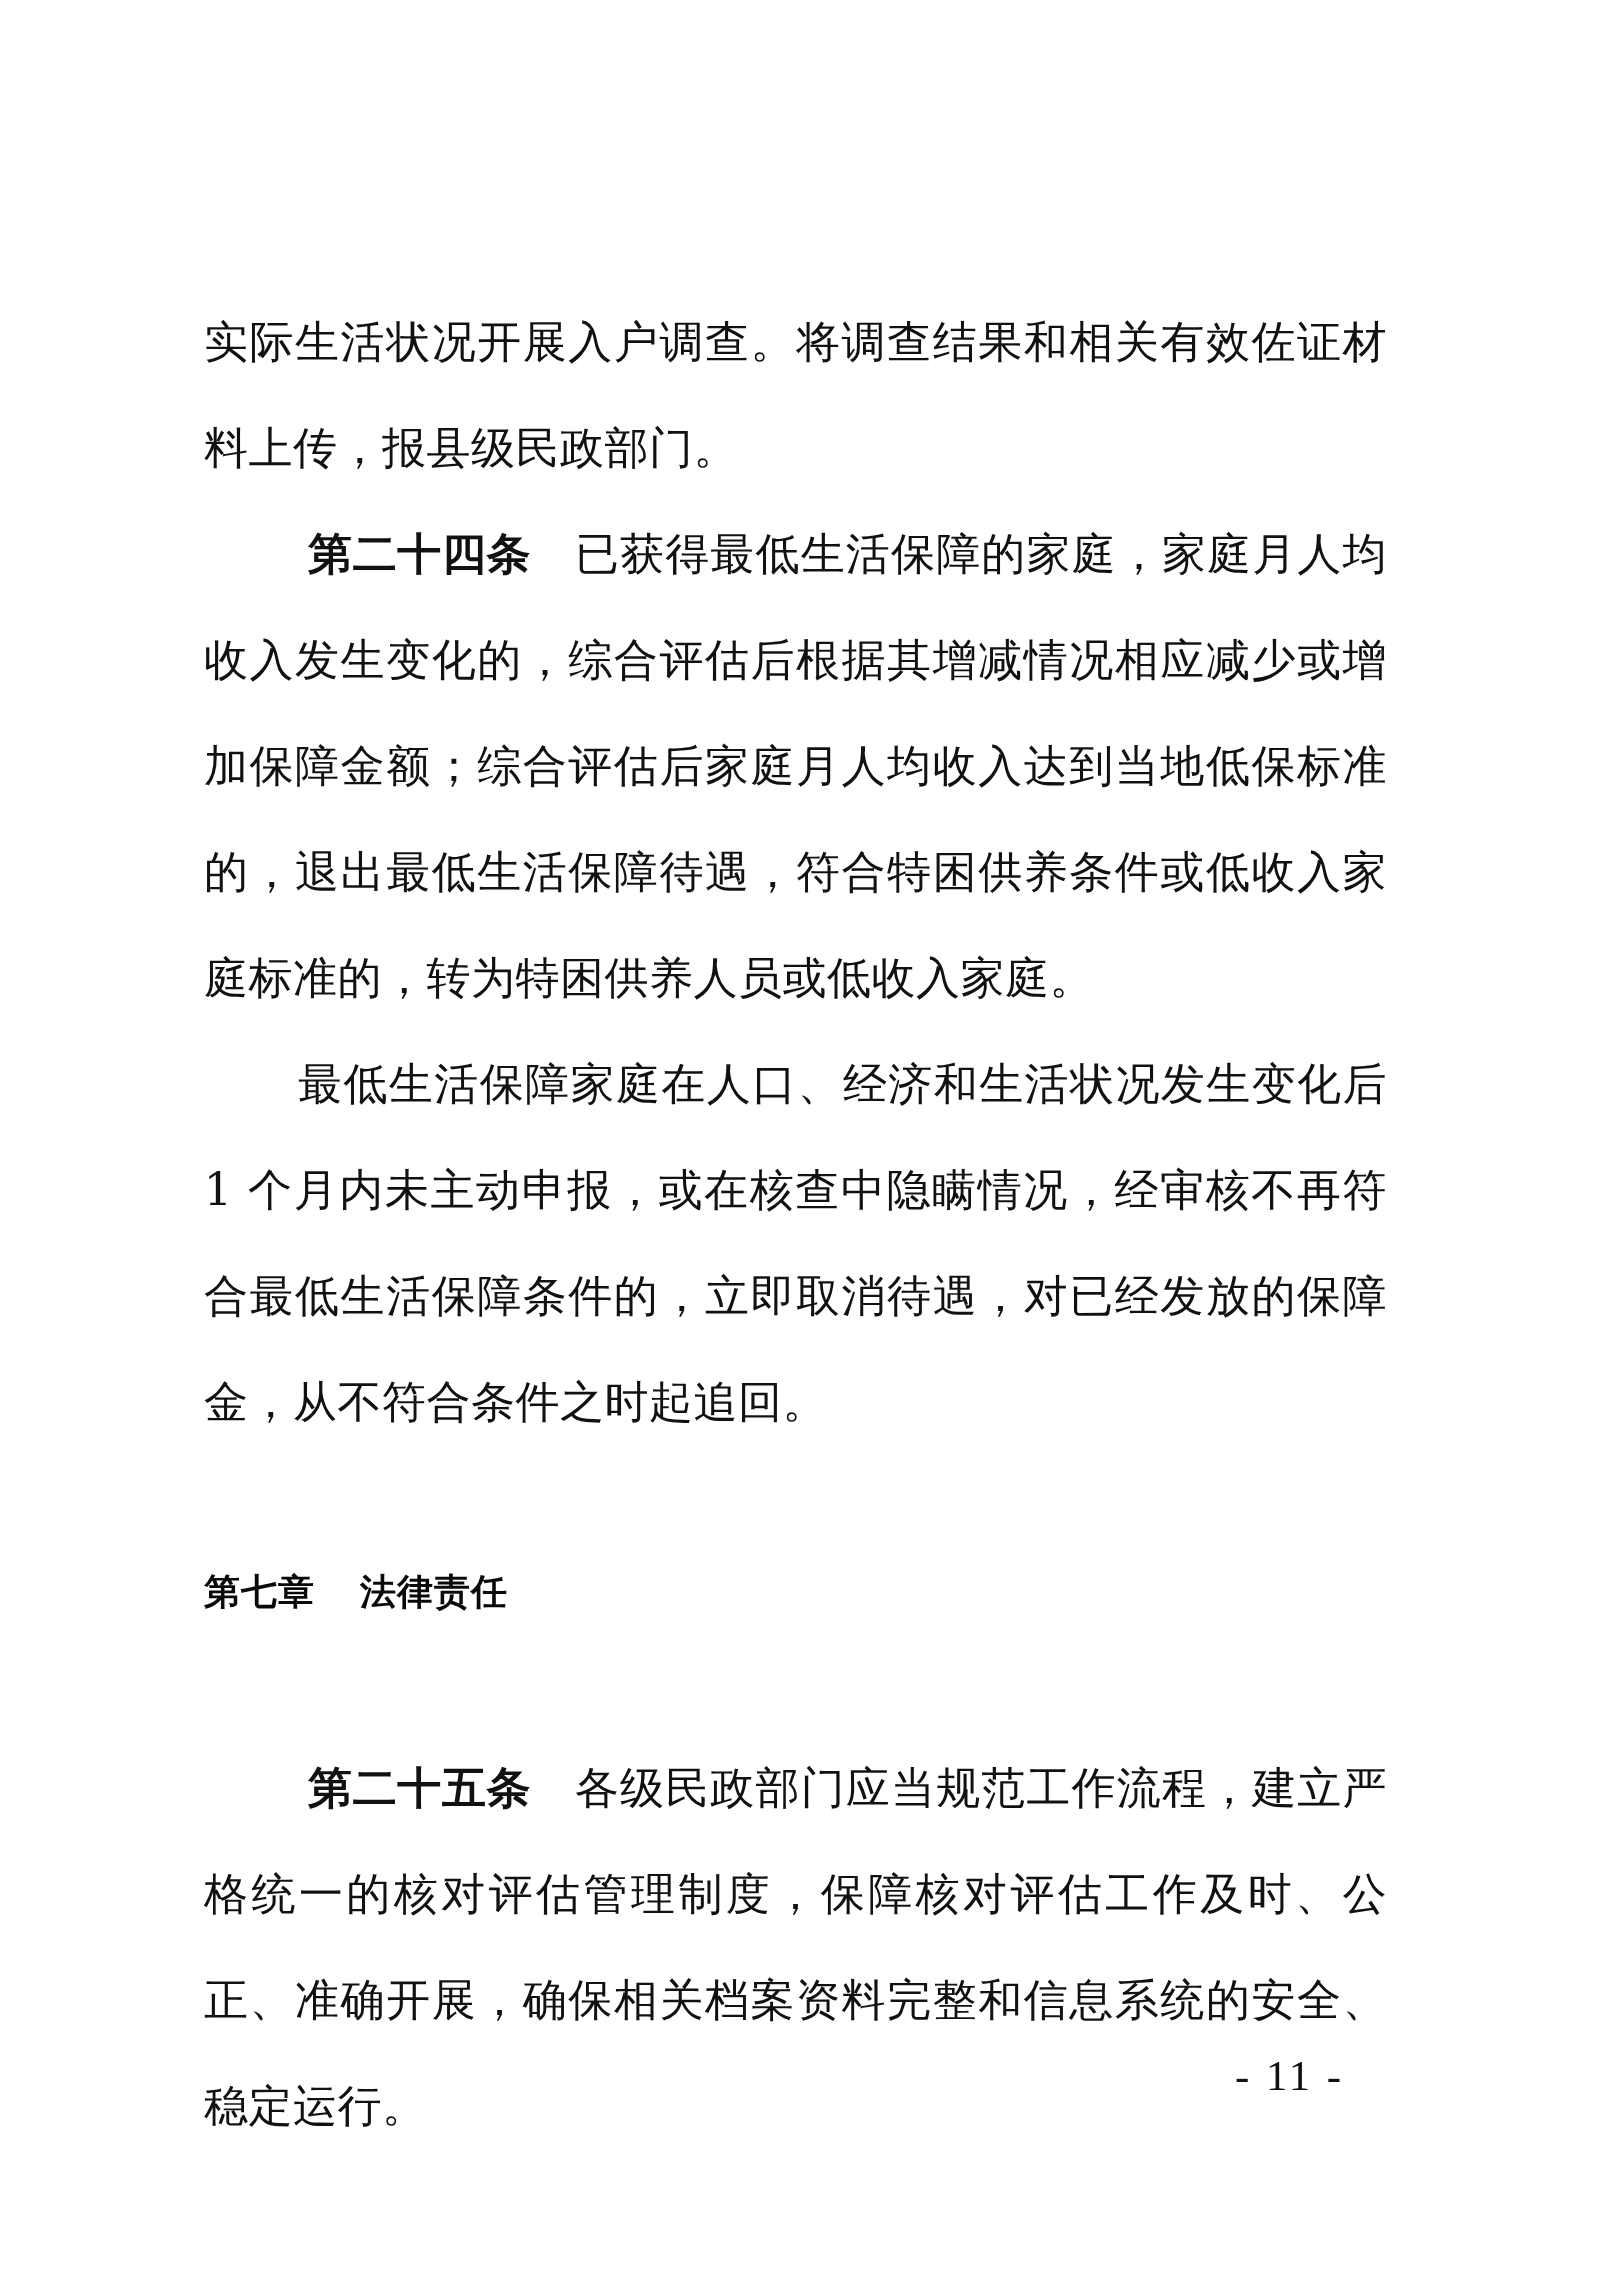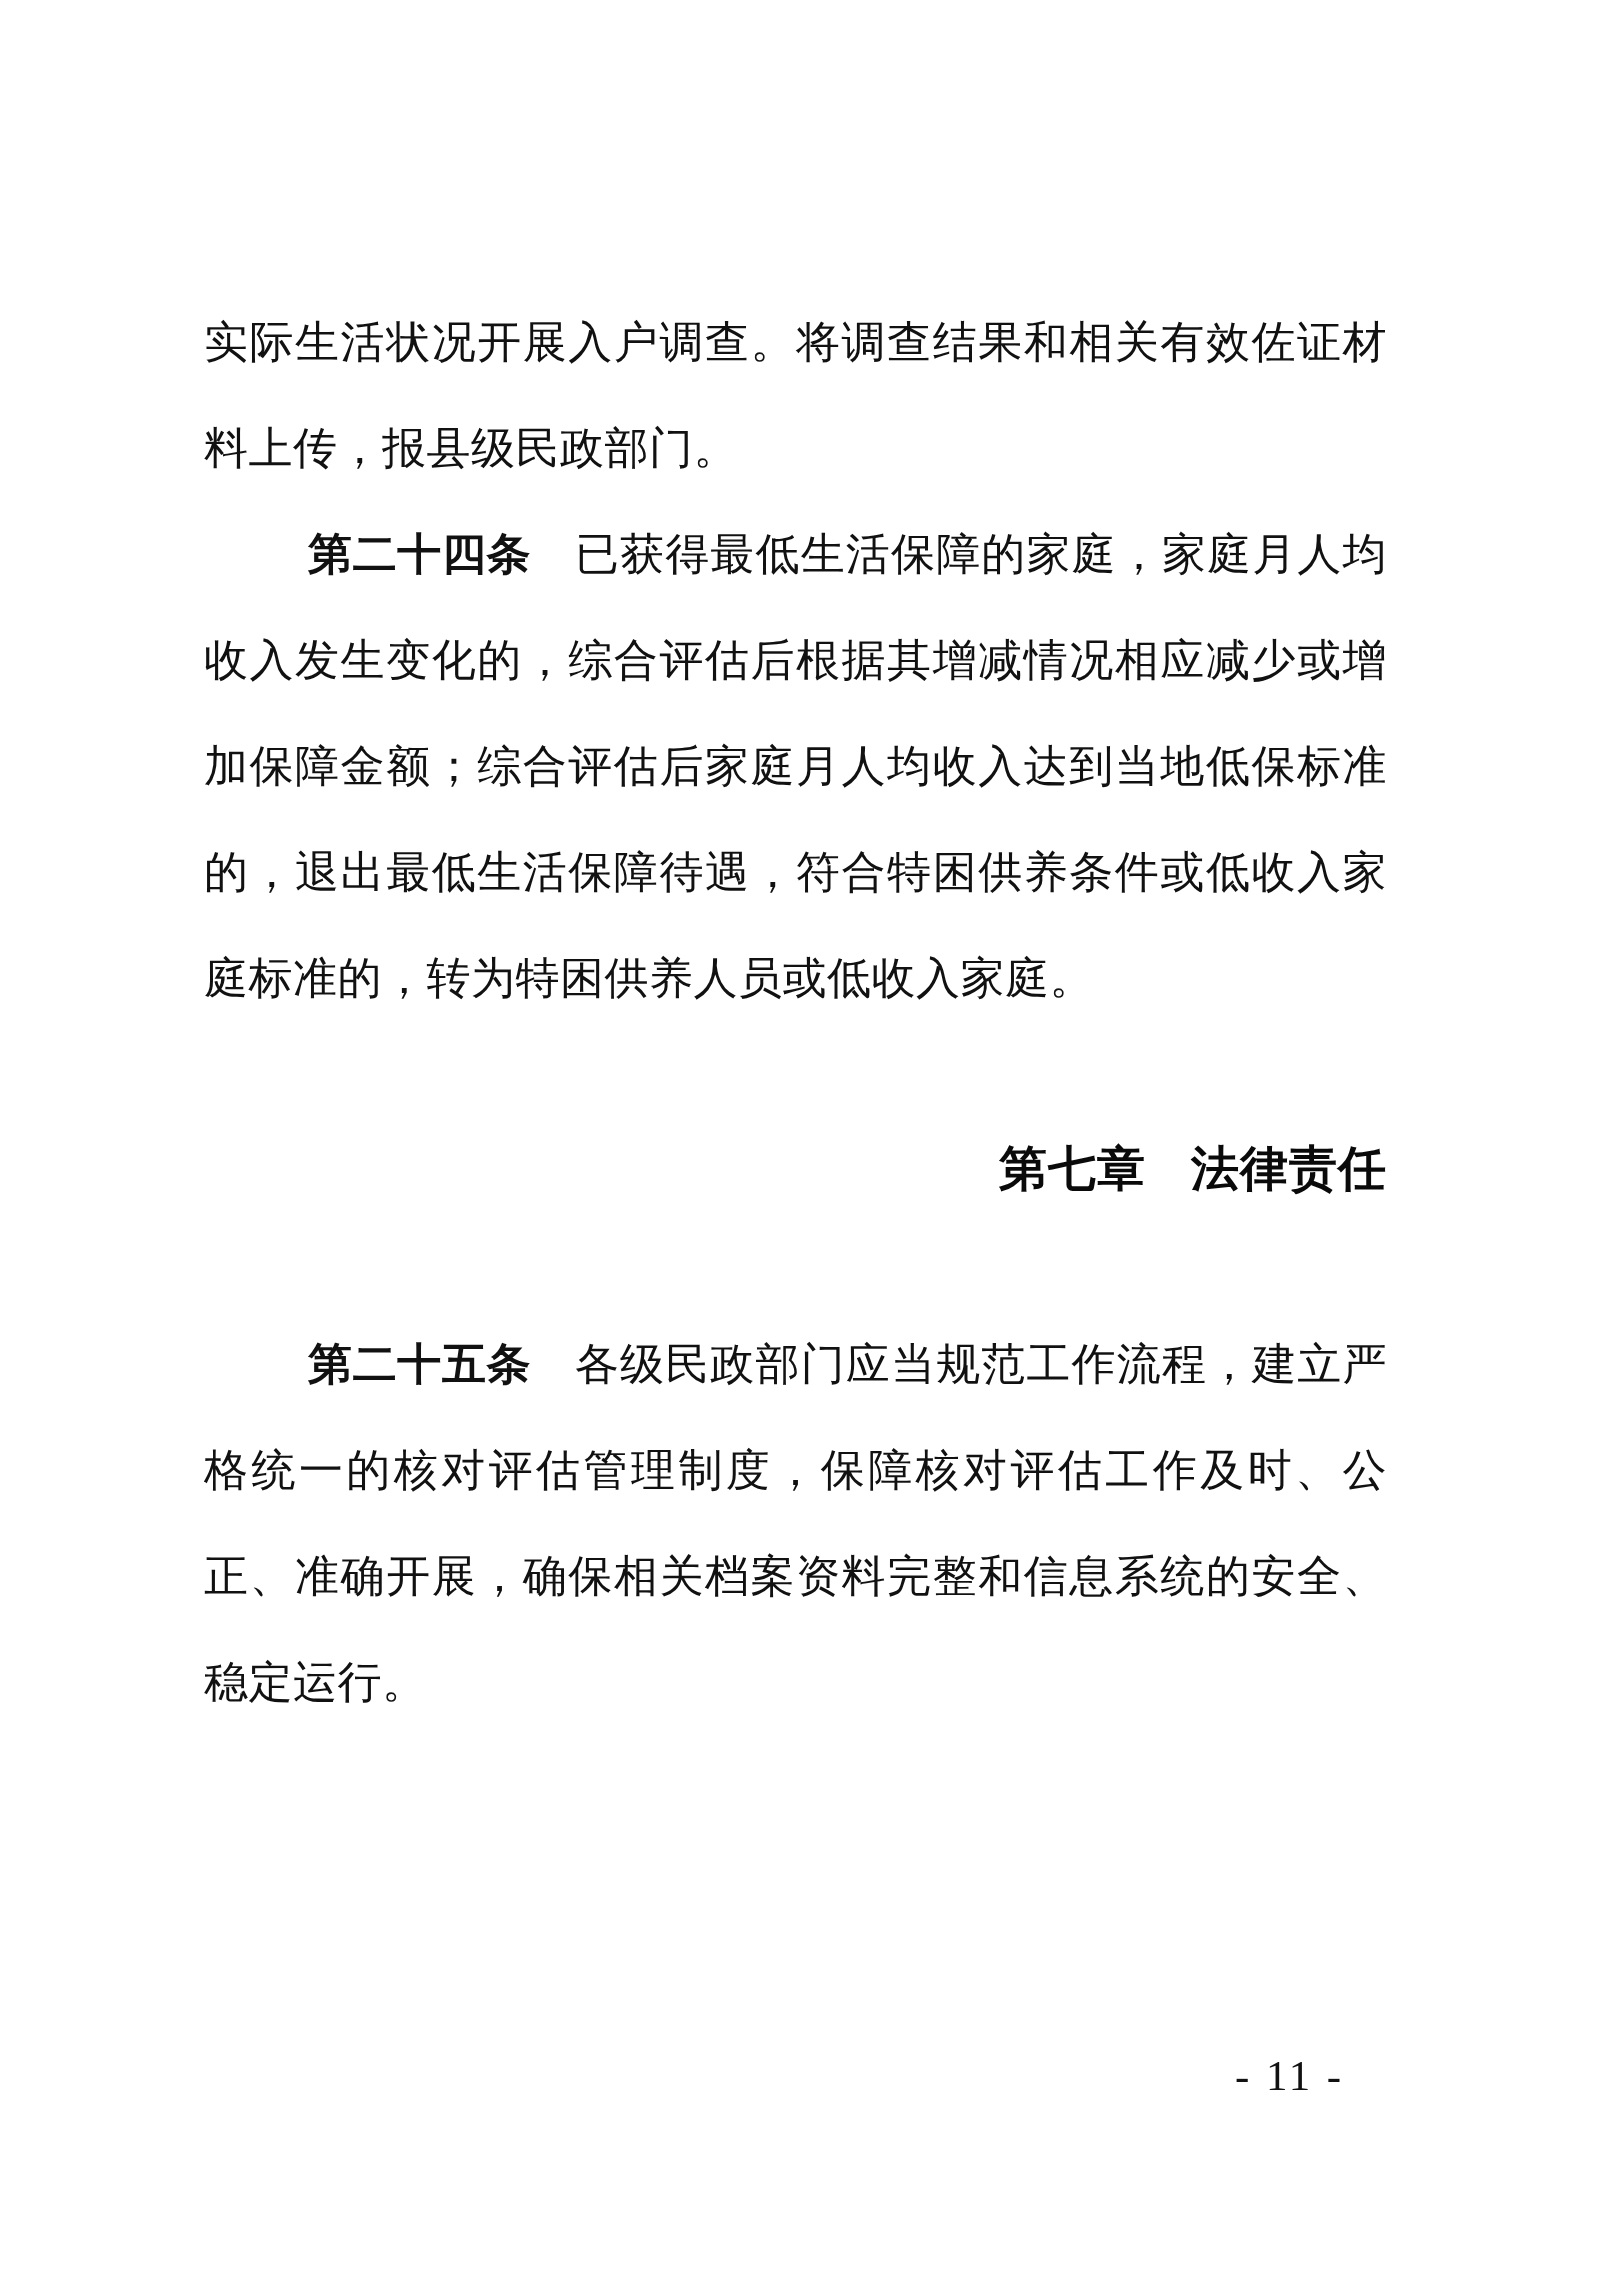--- a/index.html
+++ b/index.html
@@ -57,24 +57,24 @@
   .artno {
     font-family: "DejaVu Sans", "Liberation Sans", sans-serif;
     font-weight: 700;
     font-size: 44px;
     letter-spacing: 0px;
     margin-left: 10px;
   }
 
   
   .chapter {
-    text-align: right;
+    text-align: left;
     font-family: "DejaVu Sans", "Liberation Sans", sans-serif;
     font-weight: 700;
-    font-size: 48px;
+    font-size: 36px;
     line-height: 106px;
     letter-spacing: 1px;
     margin: 0;
     color: #0a0a0a;
   }
 
   .chapter .ch-gap {
     display: inline-block;
     width: 45px;
   }
@@ -102,20 +102,21 @@
 
   <div class="content">
 
     <p class="para">实际生活状况开展入户调查。将调查结果和相关有效佐证材料上传，报县级民政部门。</p>
 
     <p class="para indent">
       <span class="artno">第二十四条</span><span class="ch-gap" style="display:inline-block;width:43px;"></span><span>已获得最低生活保障的家庭，家庭月人均收入发生变化的，综合评估后根据其增减情况相应减少或增加保障金额；综合评估后家庭月人均收入达到当地低保标准的，退出最低生活保障待遇，符合特困供养条件或低收入家庭标准的，转为特困供养人员或低收入家庭。</span>
     </p>
 
 
+    <p class="para indent">最低生活保障家庭在人口、经济和生活状况发生变化后 1 个月内未主动申报，或在核查中隐瞒情况，经审核不再符合最低生活保障条件的，立即取消待遇，对已经发放的保障金，从不符合条件之时起追回。</p>
 
     <div class="block-gap-before-chapter"></div>
 
     <p class="chapter">
       <span>第七章</span><span class="ch-gap"></span><span>法律责任</span>
     </p>
 
     <div class="block-gap-after-chapter"></div>
 
     <p class="para indent">

